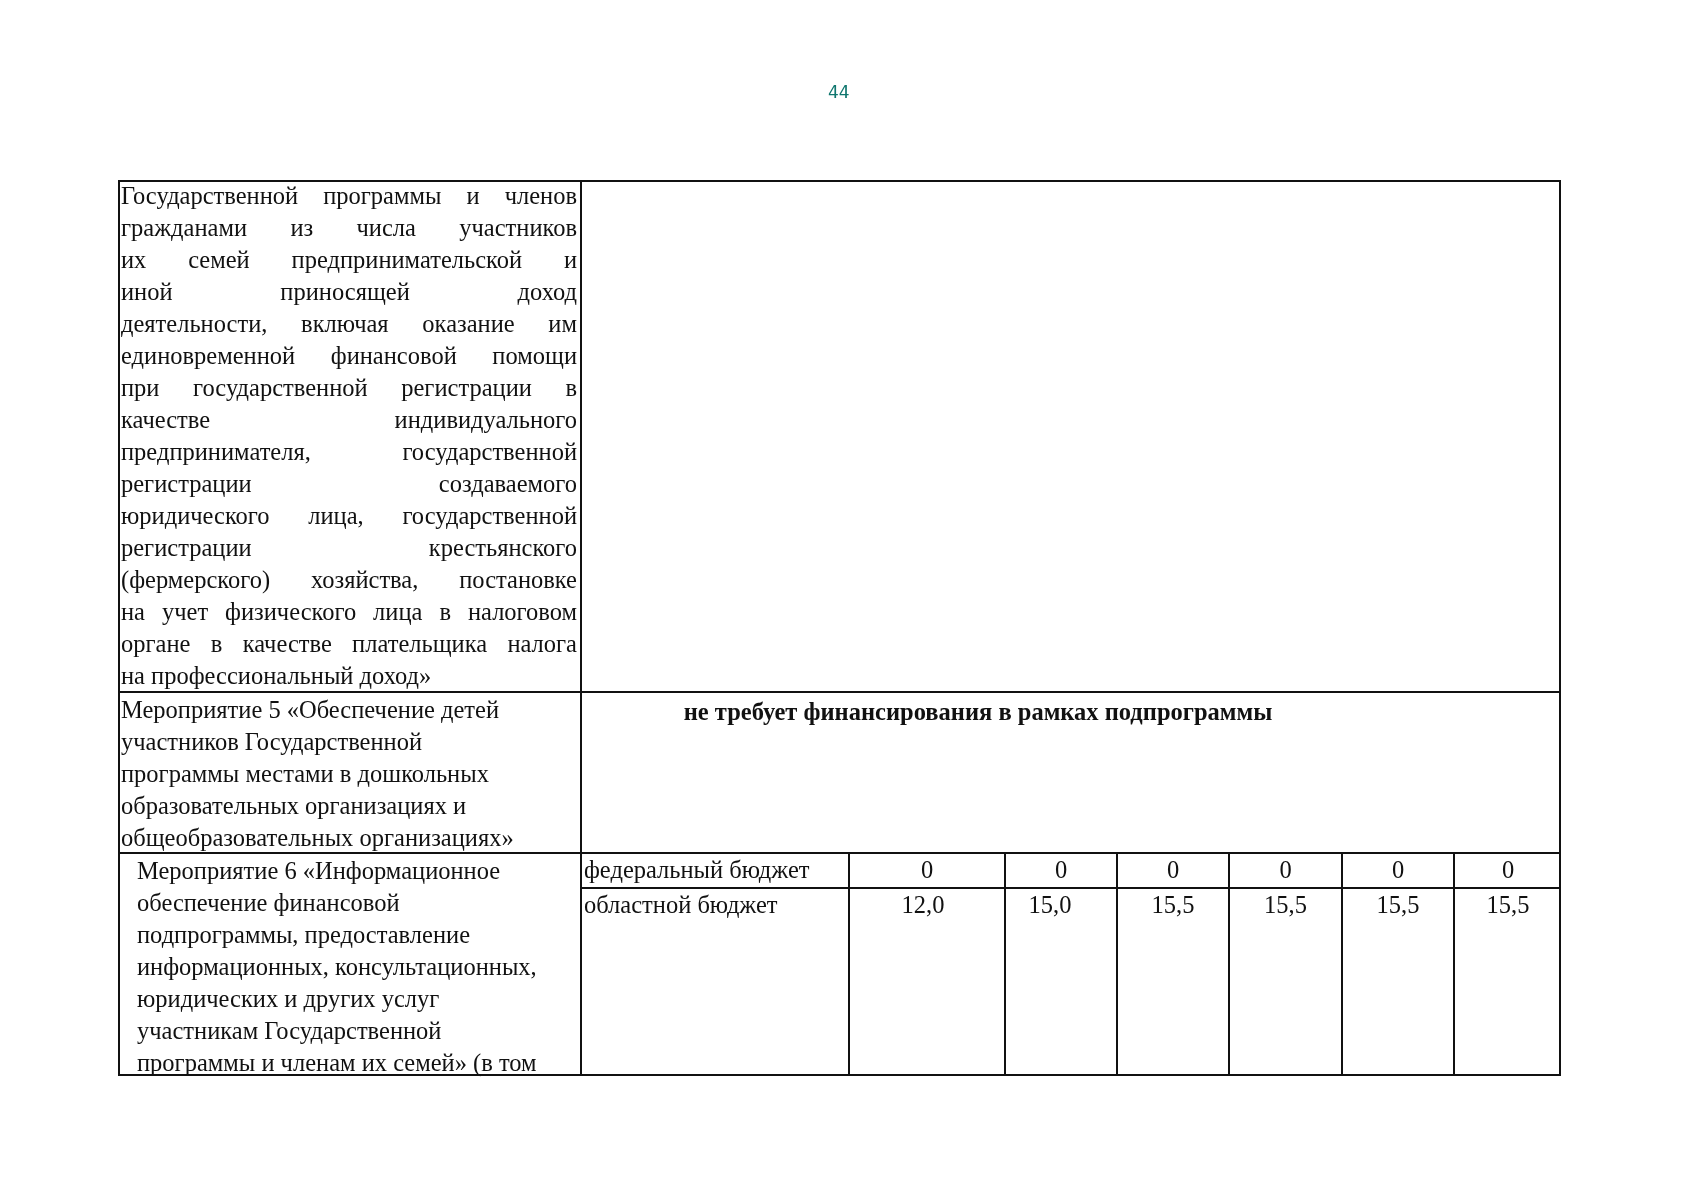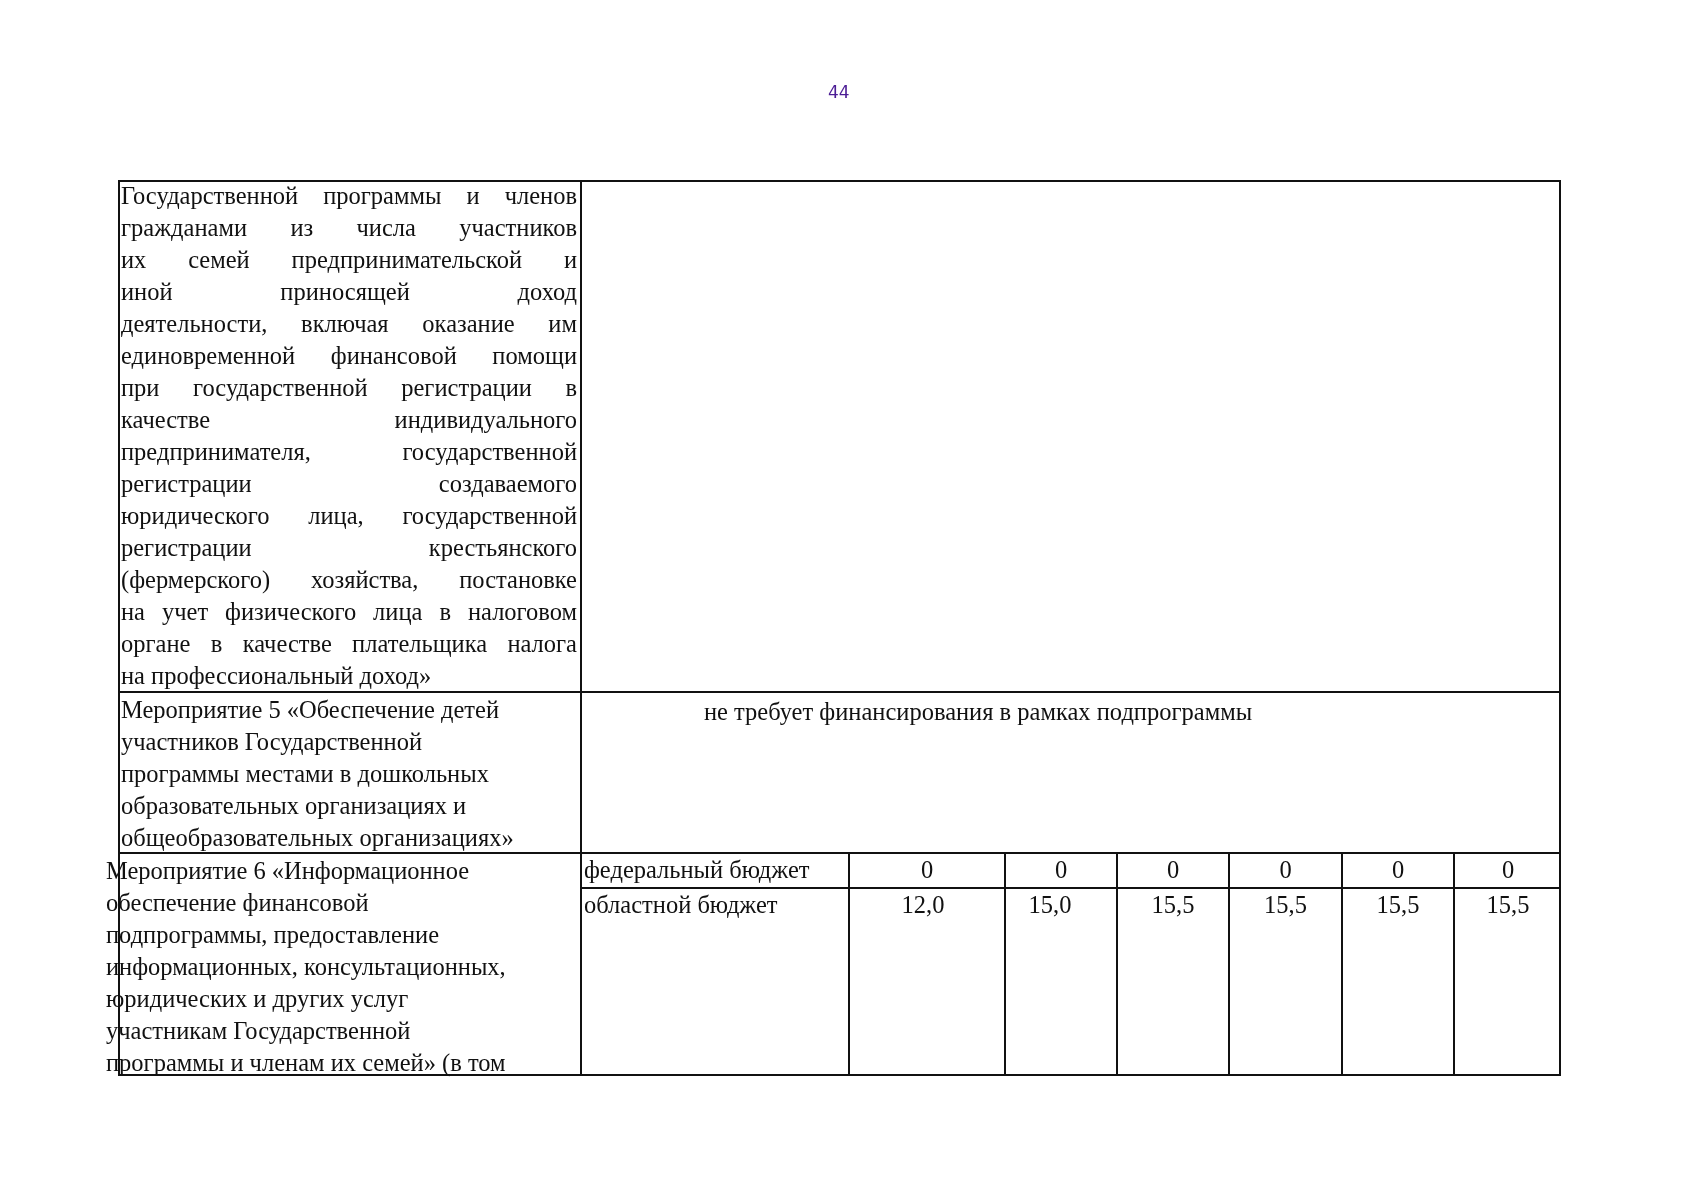--- a/index.html
+++ b/index.html
@@ -5,39 +5,39 @@
   html, body { margin:0; padding:0; }
   body {
     width:1688px; height:1200px; position:relative; overflow:hidden;
     background:#ffffff;
     font-family:"Liberation Serif", "DejaVu Serif", serif;
     color:#111;
   }
   .page-number {
     position:absolute; left:828px; top:82px;
     font-family:"DejaVu Sans", "Liberation Sans", sans-serif;
-    font-size:17px; color:#4c1d95;
+    font-size:17px; color:#0f766e;
   }
   .tbl {
     position:absolute; left:118px; top:180px; width:1443px; height:896px;
     border:2px solid #111; box-sizing:border-box;
   }
   .vline { position:absolute; width:0; border-left:2px solid #111; }
   .hline { position:absolute; height:0; border-top:2px solid #111; }
   .cell-text {
     position:absolute; font-size:24.5px; line-height:32px;
   }
   .justify { text-align:justify; text-align-last:justify; }
   .justify .ln { display:block; text-align:justify; text-align-last:justify; }
   .left .ln { display:block; white-space:nowrap; }
   .num { position:absolute; font-size:24.5px; text-align:center; line-height:32px; }
   .budget-label { position:absolute; font-size:24.5px; line-height:32px; white-space:nowrap; }
   .span-note {
     position:absolute; left:580px; width:796px; top:696px;
-    text-align:center; font-size:24.5px; line-height:32px;
+    text-align:center; font-size:24.5px; line-height:32px;font-weight:bold;
   }
 </style>
 </head>
 <body>
 
 <div class="page-number">44</div>
 
 <div class="tbl"></div>
 
 <div class="vline" style="left:580px; top:180px; height:896px;"></div>
@@ -75,21 +75,21 @@
 <div class="cell-text left" style="left:121px; top:694px; width:456px;">
   <span class="ln">Мероприятие 5 «Обеспечение детей</span>
   <span class="ln">участников Государственной</span>
   <span class="ln">программы местами в дошкольных</span>
   <span class="ln">образовательных организациях и</span>
   <span class="ln">общеобразовательных организациях»</span>
 </div>
 
 <div class="span-note">не требует финансирования в рамках подпрограммы</div>
 
-<div class="cell-text left" style="left:106px; top:855px; width:456px;">
+<div class="cell-text left" style="left:121px; top:855px; width:456px;padding-left:16px;">
   <span class="ln">Мероприятие 6 «Информационное</span>
   <span class="ln">обеспечение финансовой</span>
   <span class="ln">подпрограммы, предоставление</span>
   <span class="ln">информационных, консультационных,</span>
   <span class="ln">юридических и других услуг</span>
   <span class="ln">участникам Государственной</span>
   <span class="ln">программы и членам их семей» (в том</span>
 </div>
 
 <div class="budget-label" style="left:584px; top:854px;">федеральный бюджет</div>

